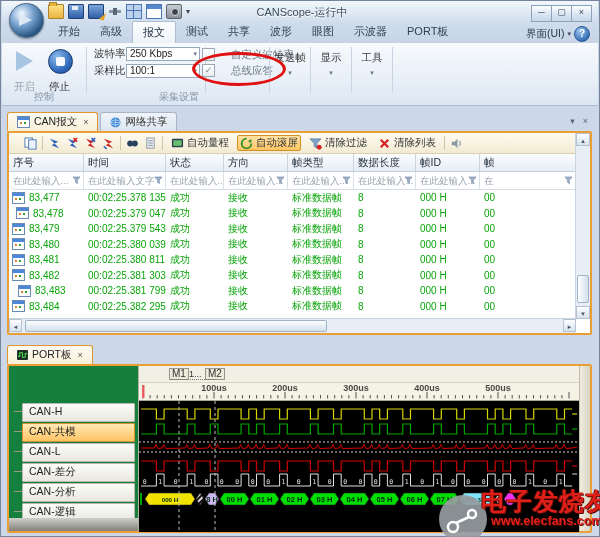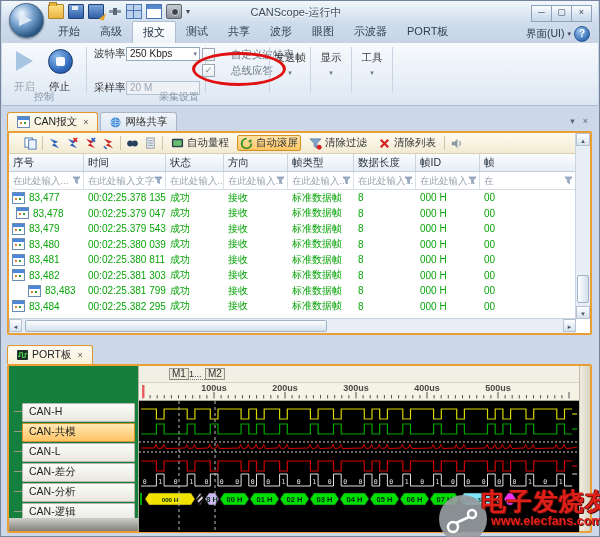--- a/index.html
+++ b/index.html
@@ -29,21 +29,21 @@
   .ic-plug:after{content:"";position:absolute;left:5px;top:3px;width:4px;height:7px;background:#5a6a78;}
   .ic-grid{border:1px solid #4a76b4;background:
     linear-gradient(#bcd2ec,#bcd2ec);}
   .ic-grid:before{content:"";position:absolute;left:6px;top:0;width:1px;height:100%;background:#4a76b4;}
   .ic-grid:after{content:"";position:absolute;left:0;top:5px;width:100%;height:1px;background:#4a76b4;}
   .ic-winlay{border:1px solid #4a76b4;background:#fff;}
   .ic-winlay:before{content:"";position:absolute;left:0;top:0;width:100%;height:4px;background:#5588cc;}
   .ic-cam{background:linear-gradient(#c8cdd4,#8a929c);border:1px solid #5a636e;border-radius:2px;}
   .ic-cam:before{content:"";position:absolute;left:4px;top:3px;width:6px;height:6px;border-radius:50%;background:#3c4document4;background:#3c444e;border:1px solid #d8dde4;}
   .qat .caret{font-size:8px;color:#445;}
-  .title{position:absolute;left:194px;width:200px;text-align:center;top:4px;
+  .title{position:absolute;left:200px;width:200px;text-align:center;top:4px;
     font-size:11px;color:#3a4a5a;text-shadow:0 1px 0 #fff;}
   .winbtns{position:absolute;right:6px;top:4px;display:flex;}
   .wbtn{width:19px;height:15px;border:1px solid #8fa2b8;margin-left:-1px;
     background:linear-gradient(#fdfeff,#dde7f2 50%,#c8d6e6);
     font-size:9px;line-height:13px;text-align:center;color:#35485c;}
 
   
   .tabrow{position:absolute;left:1px;right:1px;top:22px;height:20px;
     background:linear-gradient(#cfdcec,#c6d4e6);display:flex;align-items:flex-end;}
   .rtabs{display:flex;margin-left:46px;}
@@ -210,24 +210,25 @@
     <div class="grouplabel" style="left:10px;width:64px;">控制</div>
     <div class="rdiv" style="left:84px;"></div>
 
     <div class="fieldrow" style="top:3px;">
       <span class="flabel">波特率</span>
       <span class="combo">
           <span>250 Kbps</span>
           <span class="arr">▾</span>
         </span>
     </div>
-    <div class="fieldrow" style="top:37px;">
-      <span class="flabel">采样率</span>
-      <span class="combo disabled">
-          <span>20 M</span>
+    <div class="fieldrow" style="top:20px;">
+      <span class="flabel">采样比</span>
+      <span class="combo">
+          <span>100:1</span>
+          <span class="arr">▾</span>
         </span>
     </div>
     <div class="rdiv" style="left:203px;"></div>
     <div class="chkrow" style="top:5px;">
       <span class="chkbox"></span>
       <span class="chklabel">自定义波特率</span>
     </div>
     <div class="chkrow" style="top:21px;">
       <span class="chkbox">✓</span>
       <span class="chklabel">总线应答</span>
@@ -445,21 +446,21 @@
               </div>
               <div class="td" style="width: 82px;">00:02:25.381 303</div>
               <div class="td" style="width: 58px;">成功</div>
               <div class="td" style="width: 64px;">接收</div>
               <div class="td" style="width: 66px;">标准数据帧</div>
               <div class="td" style="width: 62px;">8</div>
               <div class="td" style="width: 64px;">000 H</div>
               <div class="td" style="width: 96px;">00</div>
             </div>
             <div class="trow">
-              <div class="td" style="width: 75px; display: flex; align-items: center; padding-left: 16px;">
+              <div class="td" style="width: 75px; display: flex; align-items: center; padding-left: 6px;">
                 <span class="rowicon"></span>
                 <span>83,483</span>
               </div>
               <div class="td" style="width: 82px;">00:02:25.381 799</div>
               <div class="td" style="width: 58px;">成功</div>
               <div class="td" style="width: 64px;">接收</div>
               <div class="td" style="width: 66px;">标准数据帧</div>
               <div class="td" style="width: 62px;">8</div>
               <div class="td" style="width: 64px;">000 H</div>
               <div class="td" style="width: 96px;">00</div>

